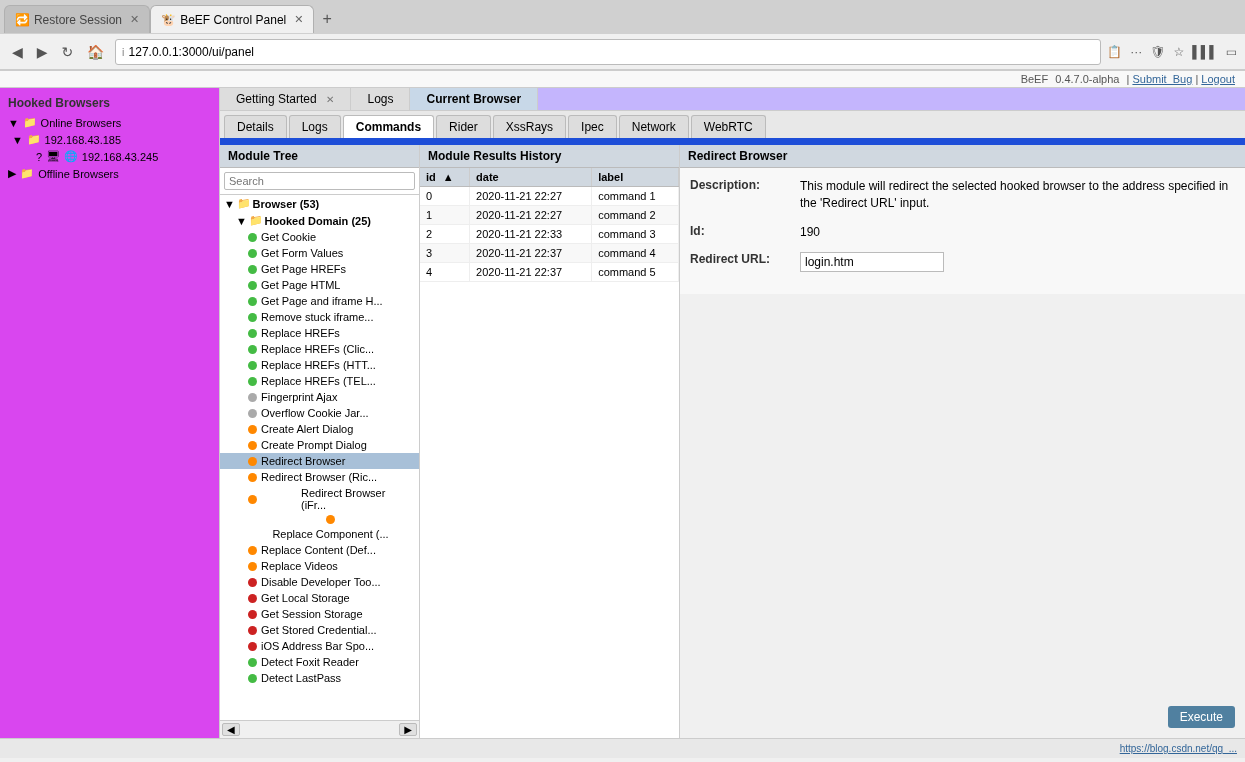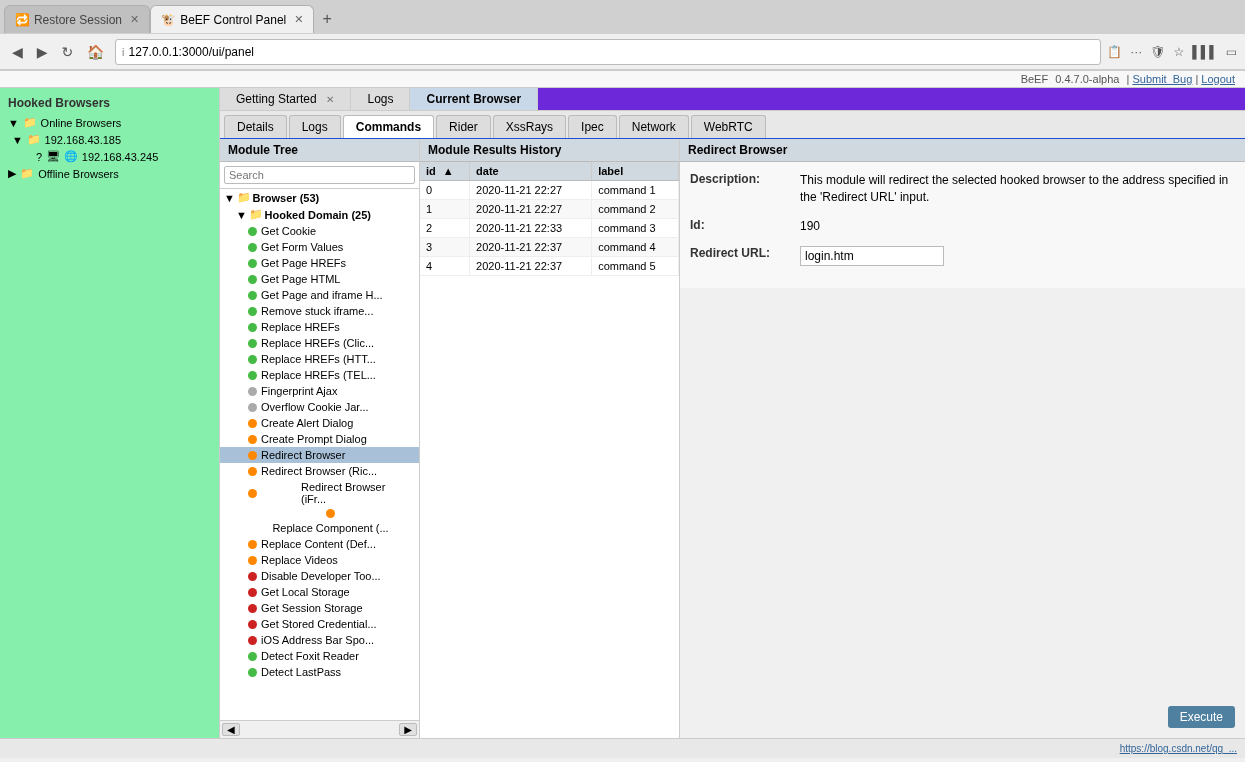--- a/index.html
+++ b/index.html
@@ -20,30 +20,30 @@
     .address-text { flex: 1; font-size: 12px; color: #000; }
     .nav-right-icons { display: flex; gap: 8px; align-items: center; color: #555; }
 
     
     .status-bar { background: #f8f8f8; border-bottom: 1px solid #ccc; padding: 2px 10px; text-align: right; font-size: 11px; color: #555; }
 
     
     .main-layout { display: flex; height: calc(762px - 70px - 22px - 20px); }
 
     
-    .sidebar { width: 220px; background: #86efac; border-right: 1px solid #ccc; overflow-y: auto; padding: 4px 0; }
+    .sidebar { width: 220px; background: #d946ef; border-right: 1px solid #ccc; overflow-y: auto; padding: 4px 0; }
     .sidebar-title { font-weight: bold; padding: 4px 8px; font-size: 12px; color: #333; }
     .sidebar-item { padding: 2px 8px; cursor: pointer; font-size: 11px; display: flex; align-items: center; gap: 4px; }
     .tree-node { padding-left: 12px; }
 
     
     .content { flex: 1; display: flex; flex-direction: column; overflow: hidden; }
 
     
-    .tabs-container { background: #6d28d9; border-bottom: 1px solid #1d4ed8; }
+    .tabs-container { background: #c4b5fd; border-bottom: 7px solid #1d4ed8; }
     .top-tabs { display: flex; align-items: center; border-bottom: 1px solid #ccc; padding: 0; }
     .top-tab { padding: 4px 16px; cursor: pointer; font-size: 12px; border-right: 1px solid #ccc; position: relative; background: #ddd; }
     .top-tab.active { background: #c8d8e8; font-weight: bold; }
     .top-tab .tab-x { margin-left: 6px; font-size: 10px; color: #777; cursor: pointer; }
     .sub-tabs { display: flex; padding: 4px 4px 0 4px; background: #e8e8e8; }
     .sub-tab { padding: 4px 12px; cursor: pointer; font-size: 12px; border: 1px solid #bbb; border-bottom: none; margin-right: 2px; background: #ddd; border-radius: 3px 3px 0 0; }
     .sub-tab.active { background: #fff; font-weight: bold; }
 
     
     .inner-content { display: flex; flex: 1; overflow: hidden; }

